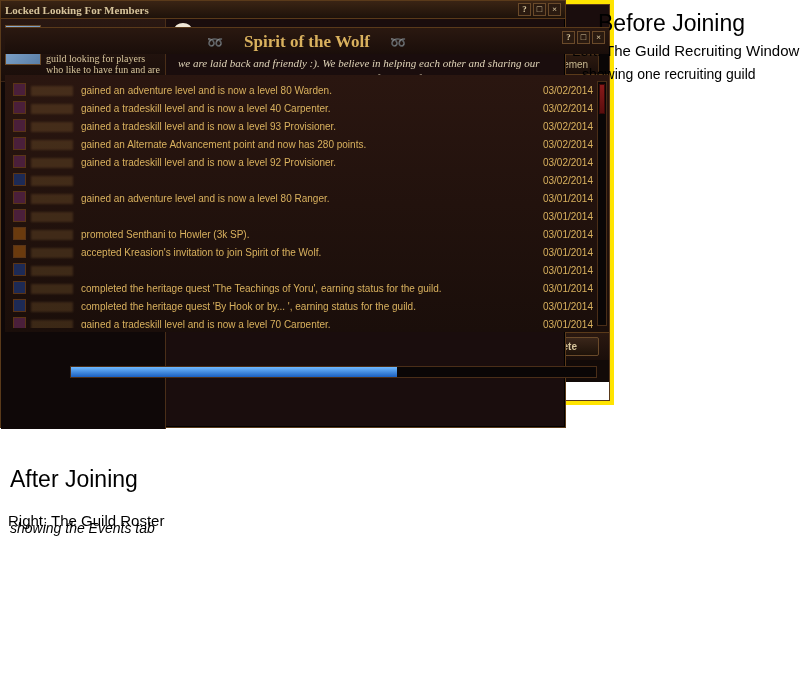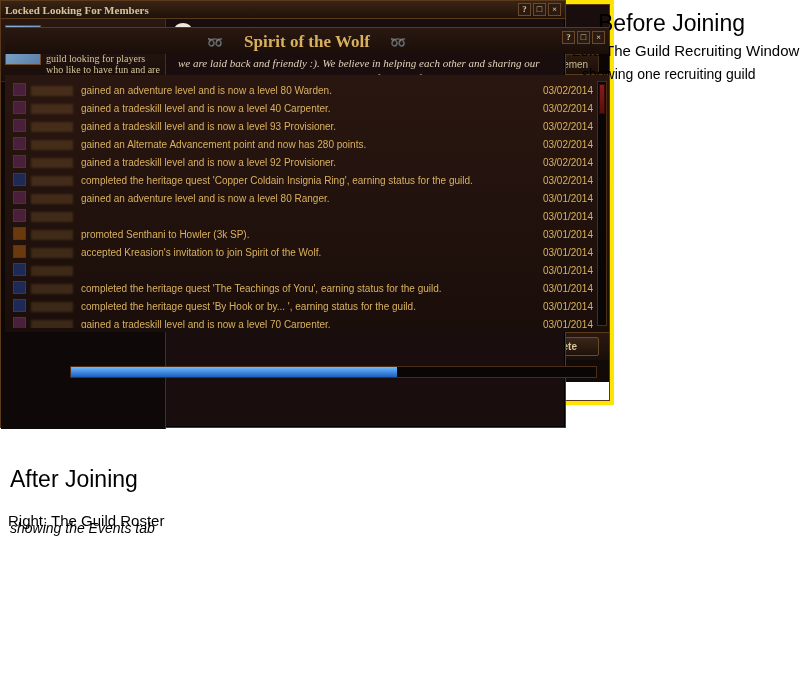--- a/index.html
+++ b/index.html
@@ -427,21 +427,20 @@
           </div>
           <div class="event-row">
             <span class="eicon "></span>
             <span class="blurred"></span>
             <span class="etext">gained a tradeskill level and is now a level 92 Provisioner.</span>
             <span class="edate">03/02/2014</span>
           </div>
           <div class="event-row">
             <span class="eicon blue"></span>
             <span class="blurred"></span>
-            <span class="etext">completed the heritage quest 'Copper Coldain Insignia Ring', earning status for the guild.</span>
             <span class="edate">03/02/2014</span>
           </div>
           <div class="event-row">
             <span class="eicon "></span>
             <span class="blurred"></span>
             <span class="etext">gained an adventure level and is now a level 80 Ranger.</span>
             <span class="edate">03/01/2014</span>
           </div>
           <div class="event-row">
             <span class="eicon "></span>

